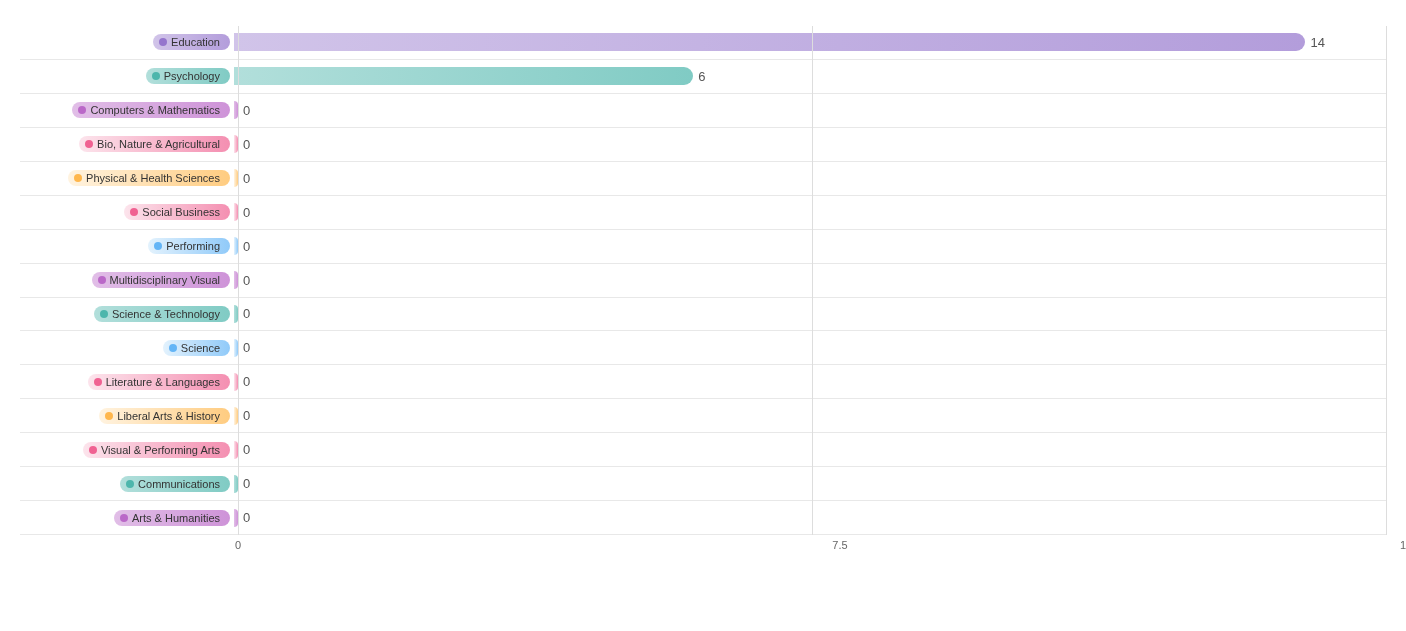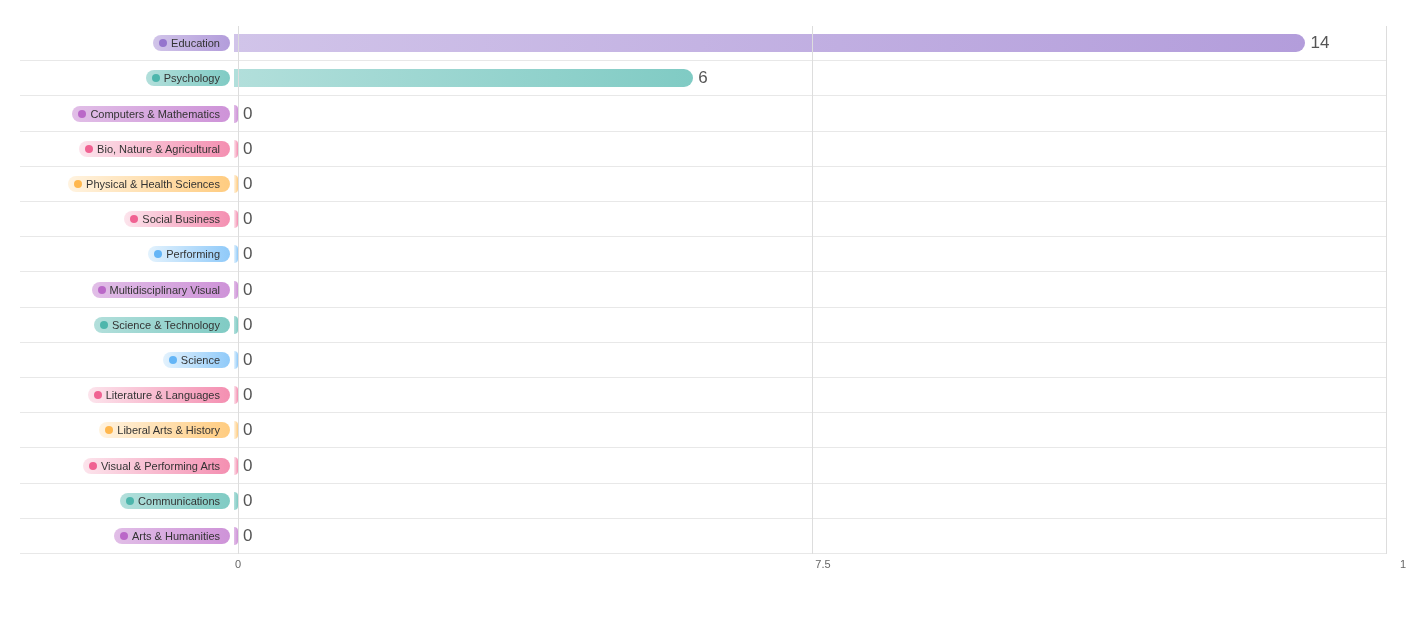--- a/index.html
+++ b/index.html
@@ -6,21 +6,21 @@
     body {
       font-family: Arial, sans-serif;
       background: #fff;
       width: 1406px;
       height: 631px;
       overflow: hidden;
     }
     .chart-container {
       width: 1406px;
       height: 631px;
-      padding: 20px 20px 29px 20px;
+      padding: 20px 20px 48px 20px;
       position: relative;
     }
     .chart-title {
       font-size: 15px;
       font-weight: bold;
       color: #333;
       text-align: center;
       margin-bottom: 6px;
       letter-spacing: 0.5px;
     }
@@ -89,21 +89,21 @@
       align-items: center;
       position: relative;
       padding-left: 4px;
     }
     .bar-fill {
       height: 18px;
       border-radius: 0 9px 9px 0;
       position: relative;
     }
     .bar-value {
-      font-size: 17px;
+      font-size: 13px;
       color: #555;
       margin-left: 5px;
       white-space: nowrap;
     }
     
     .grid-line {
       position: absolute;
       top: 0;
       bottom: 0;
       width: 1px;
@@ -309,17 +309,17 @@
             <div class="bar-fill" style="width: 4px; background: linear-gradient(to right, rgb(225, 190, 231), rgb(206, 147, 216));"></div>
             <span class="bar-value">0</span>
           </div>
         </div>
         <div class="grid-line" style="left: 218px;"></div>
         <div class="grid-line" style="left: 792px;"></div>
         <div class="grid-line" style="left: 1366px;"></div>
       </div>
     <div class="x-axis" id="x-axis">
     <span class="x-tick" style="left: 218px; transform: translateX(-50%);">0</span>
-        <span class="x-tick" style="left: 803px; transform: translateX(-50%);">7.5</span>
+        <span class="x-tick" style="left: 820px; transform: translateX(-50%);">7.5</span>
         <span class="x-tick" style="left: 1366px; transform: translateX(-50%); margin-left: 20px;">15</span>
       </div>
   </div>
 </div>
 
 </body></html>

